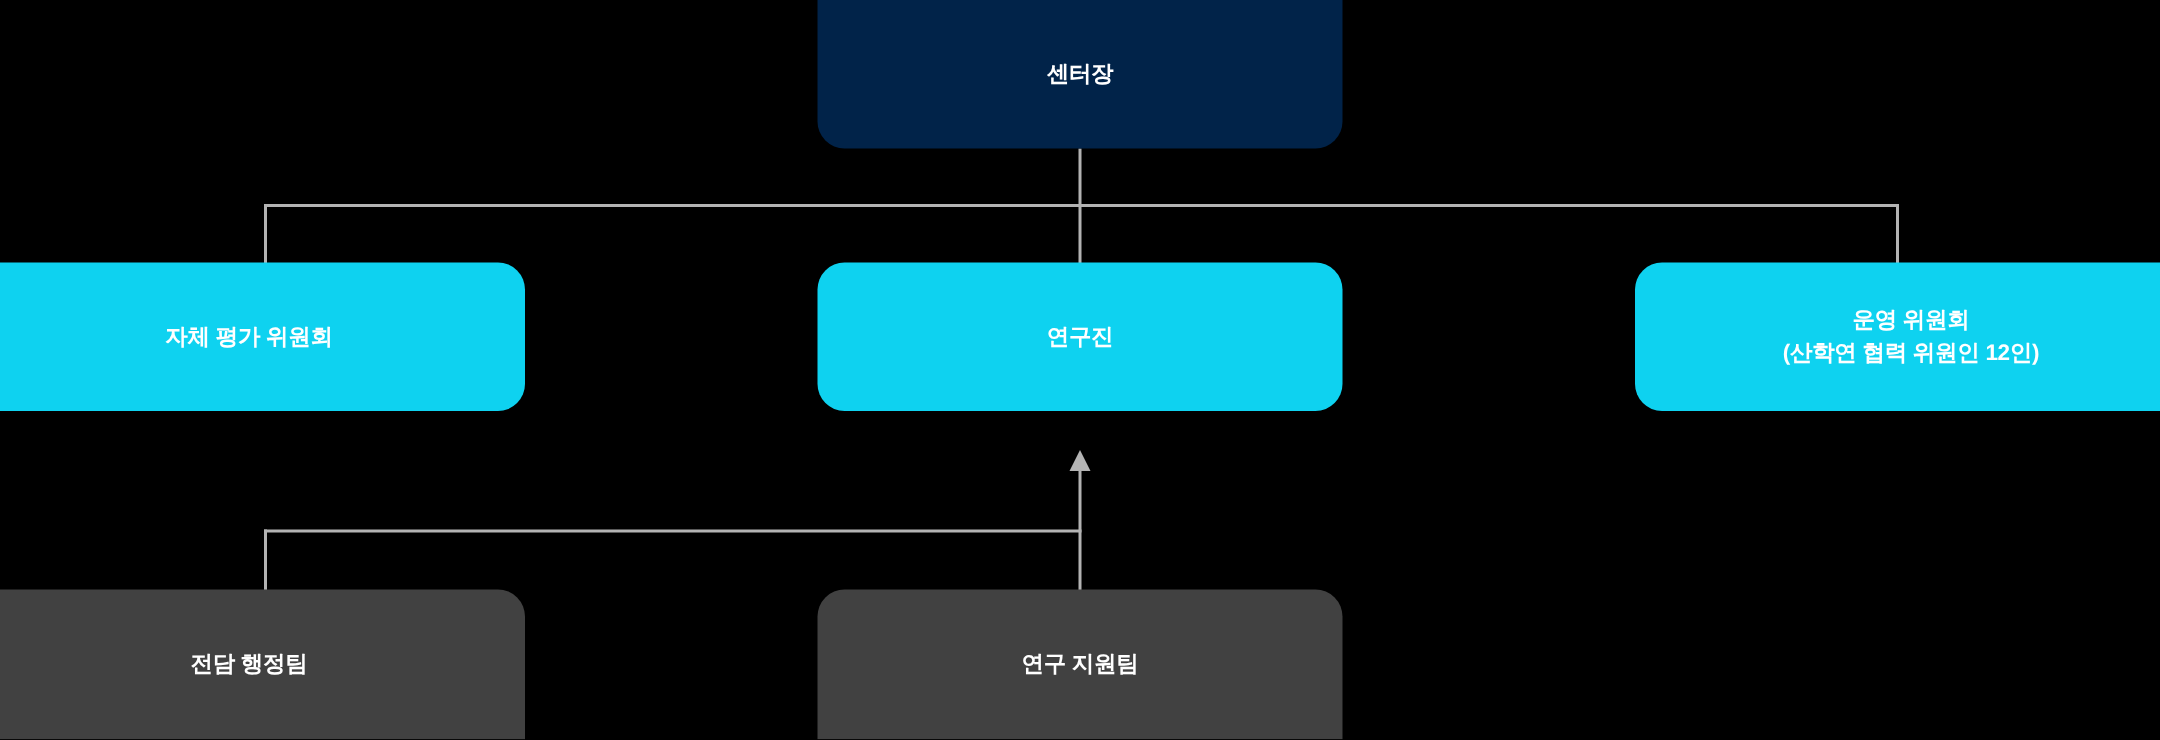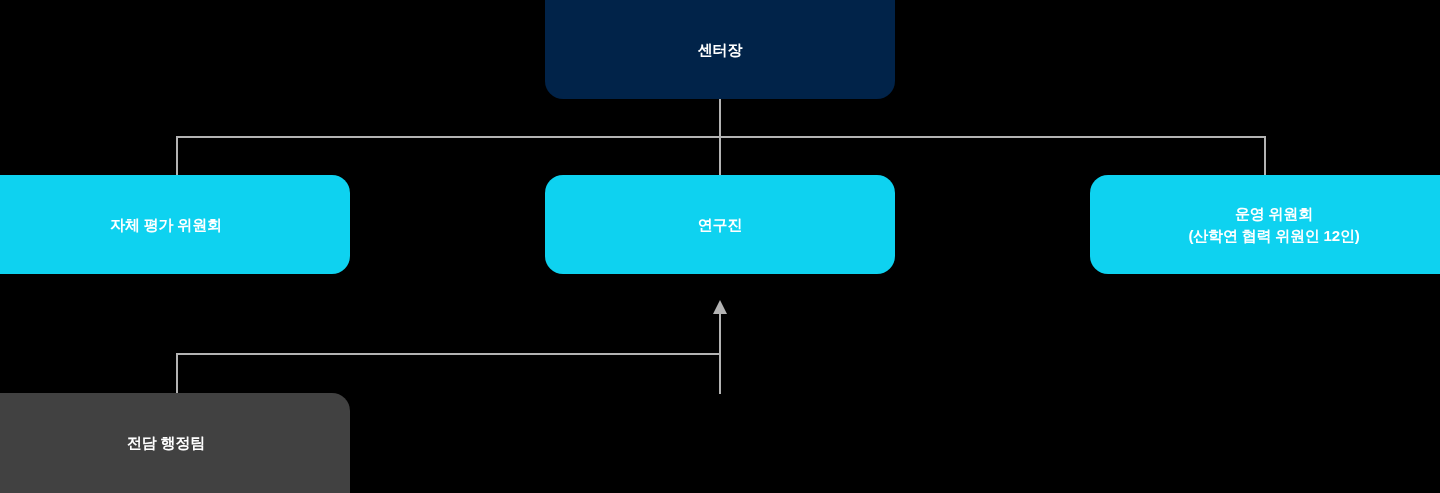--- a/index.html
+++ b/index.html
@@ -132,14 +132,17 @@
 
   <div class="node level-committee" id="node-steering">
     <span class="node-label">운영 위원회
 (산학연 협력 위원인 12인)</span>
   </div>
 
   <div class="node level-team" id="node-admin-team">
     <span class="node-label">전담 행정팀</span>
   </div>
 
+  <div class="node level-team" id="node-research-support">
+    <span class="node-label">연구 지원팀</span>
+  </div>
 
 </div>
 
 </body></html>

